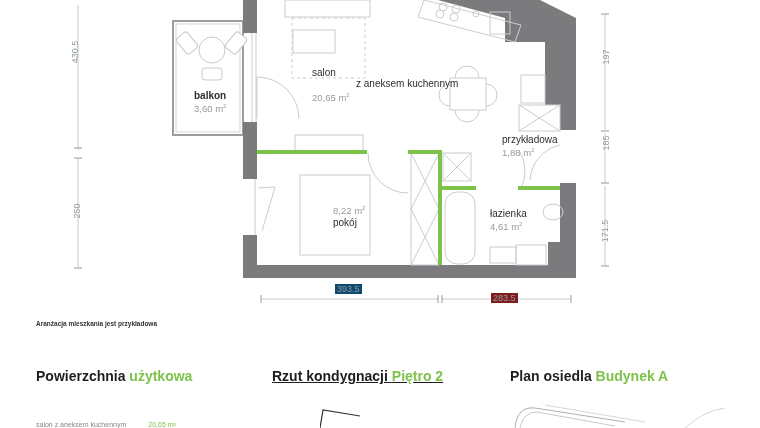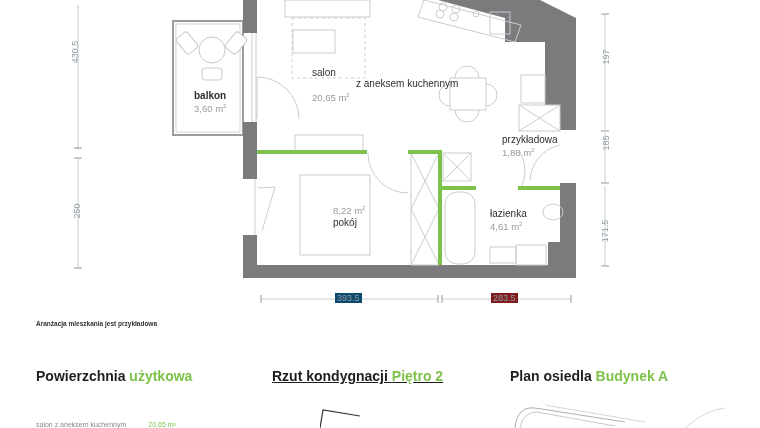--- a/index.html
+++ b/index.html
@@ -154,21 +154,21 @@
 <div class="area" style="left:333px;top:203px;"><span>8,22</span> <span>m</span><sup>2</sup></div>
 
 <div class="lbl" style="left:490px;top:208px;">łazienka</div>
 <div class="area" style="left:490px;top:219px;"><span>4,61</span> <span>m</span><sup>2</sup></div>
 
 <div class="dim v" style="left:64px;top:47px;">430.5</div>
 <div class="dim v" style="left:69px;top:206px;">250</div>
 <div class="dim v" style="left:598px;top:52px;">197</div>
 <div class="dim v" style="left:598px;top:138px;">185</div>
 <div class="dim v" style="left:594px;top:226px;">171.5</div>
-<div class="dim" style="left:335px;top:293px;background:#0c4a6e;padding:0 2px;">393.5</div>
+<div class="dim" style="left:335px;top:284px;background:#0c4a6e;padding:0 2px;">393.5</div>
 <div class="dim" style="left:491px;top:293px;background:#7f1d1d;padding:0 2px;">283.5</div>
 
 <div class="note">Aranżacja mieszkania jest przykładowa</div>
 
 <div class="section-title" style="left:36px;"><span>Powierzchnia</span> <span class="accent">użytkowa</span></div>
 <div class="section-title" style="left:272px;text-decoration:underline;"><span>Rzut kondygnacji</span> <span class="accent">Piętro 2</span></div>
 <div class="section-title" style="left:510px;"><span>Plan osiedla</span> <span class="accent">Budynek A</span></div>
 
 <div class="list-row"><span>salon z aneksem kuchennym</span><span class="val">20,65 m²</span></div>
 

